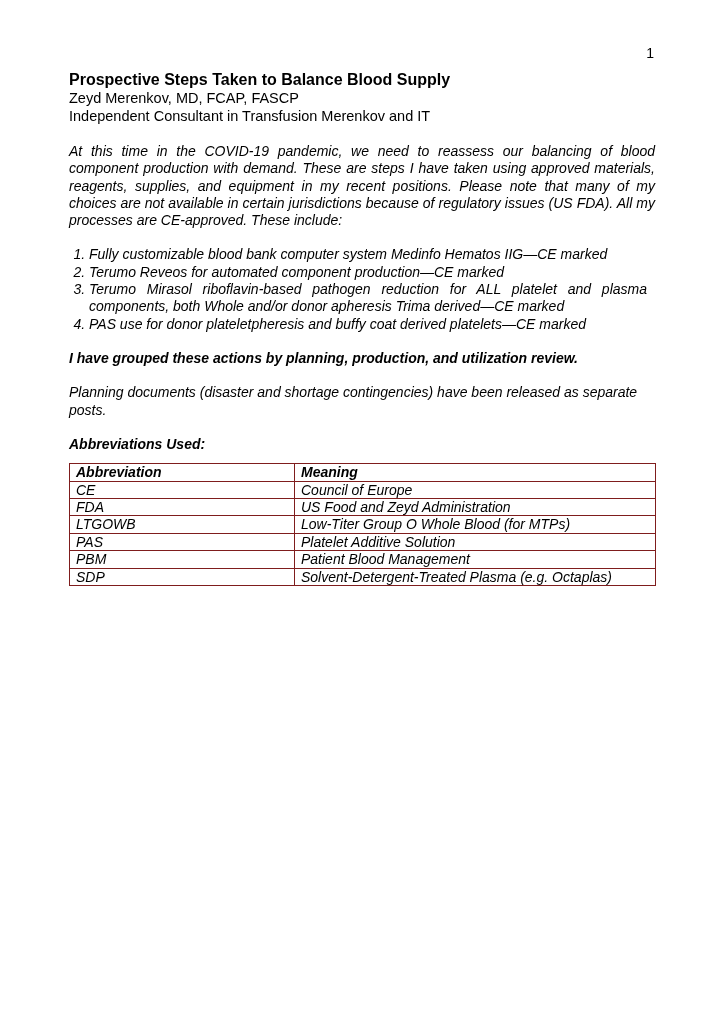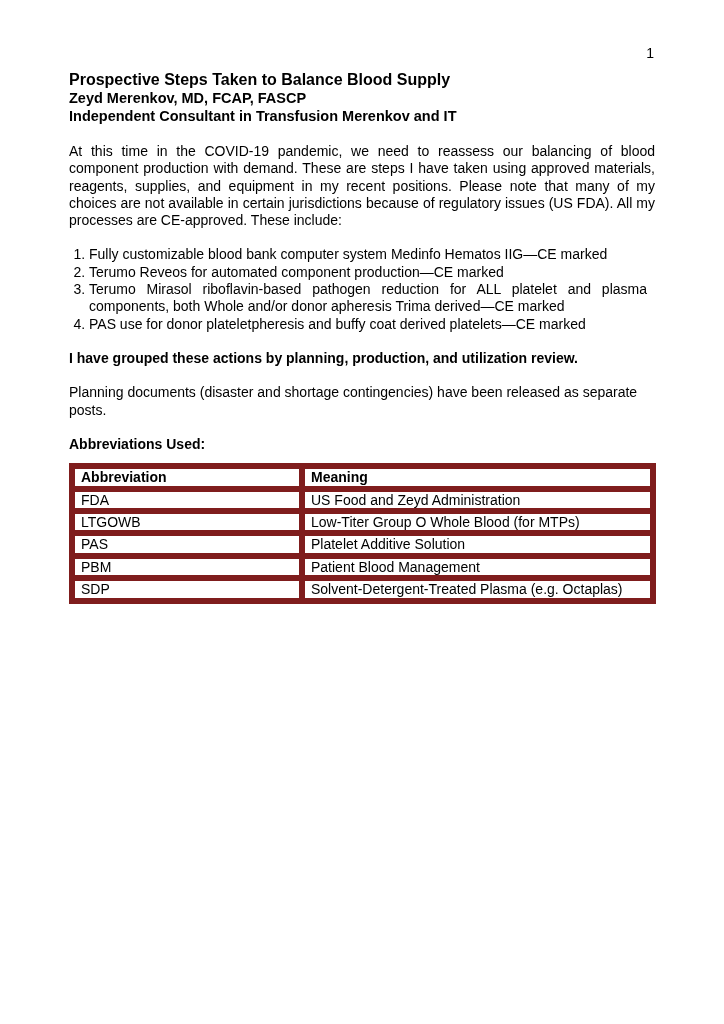--- a/index.html
+++ b/index.html
@@ -28,31 +28,32 @@
       width: 586px;
     }
     .doc-title {
       font-size: 16px;
       font-weight: bold;
       margin: 0;
       line-height: 19px;
     }
     .doc-sub {
       font-size: 14.5px;
-      font-weight: bold;
+      font-weight: normal;
       margin: 0;
       line-height: 18px;
     }
     .body-block {
       position: absolute;
       left: 69px;
       top: 143px;
       width: 586px;
       font-size: 14px;
       line-height: 17.3px;
+      font-style: italic;
     }
     .intro {
       margin: 0;
       text-align: justify;
     }
     ol.steps {
       margin: 17px 8px 0 0;
       padding: 0 0 0 20px;
     }
     ol.steps li {
@@ -70,21 +71,21 @@
       margin: 17px 0 0 0;
       font-weight: bold;
     }
     table.abbr {
       margin-top: 10px;
       border-collapse: collapse;
       width: 587px;
       font-size: 14px;
     }
     table.abbr td, table.abbr th {
-      border: 6px solid #7f1d1d;
+      border: 1px solid #7f1d1d;
       padding: 0 6px;
       line-height: 16.4px;
       text-align: left;
       vertical-align: top;
     }
     table.abbr th {
       font-weight: bold;
     }
     table.abbr .col1 {
       width: 212px;
@@ -119,20 +120,24 @@
 
   <table class="abbr">
     <thead>
       <tr>
         <th class="col1">Abbreviation</th>
         <th>Meaning</th>
       </tr>
     </thead>
     <tbody>
       <tr>
+        <td class="col1">CE</td>
+        <td>Council of Europe</td>
+      </tr>
+      <tr>
         <td class="col1">FDA</td>
         <td>US Food and Zeyd Administration</td>
       </tr>
       <tr>
         <td class="col1">LTGOWB</td>
         <td>Low-Titer Group O Whole Blood (for MTPs)</td>
       </tr>
       <tr>
         <td class="col1">PAS</td>
         <td>Platelet Additive Solution</td>

